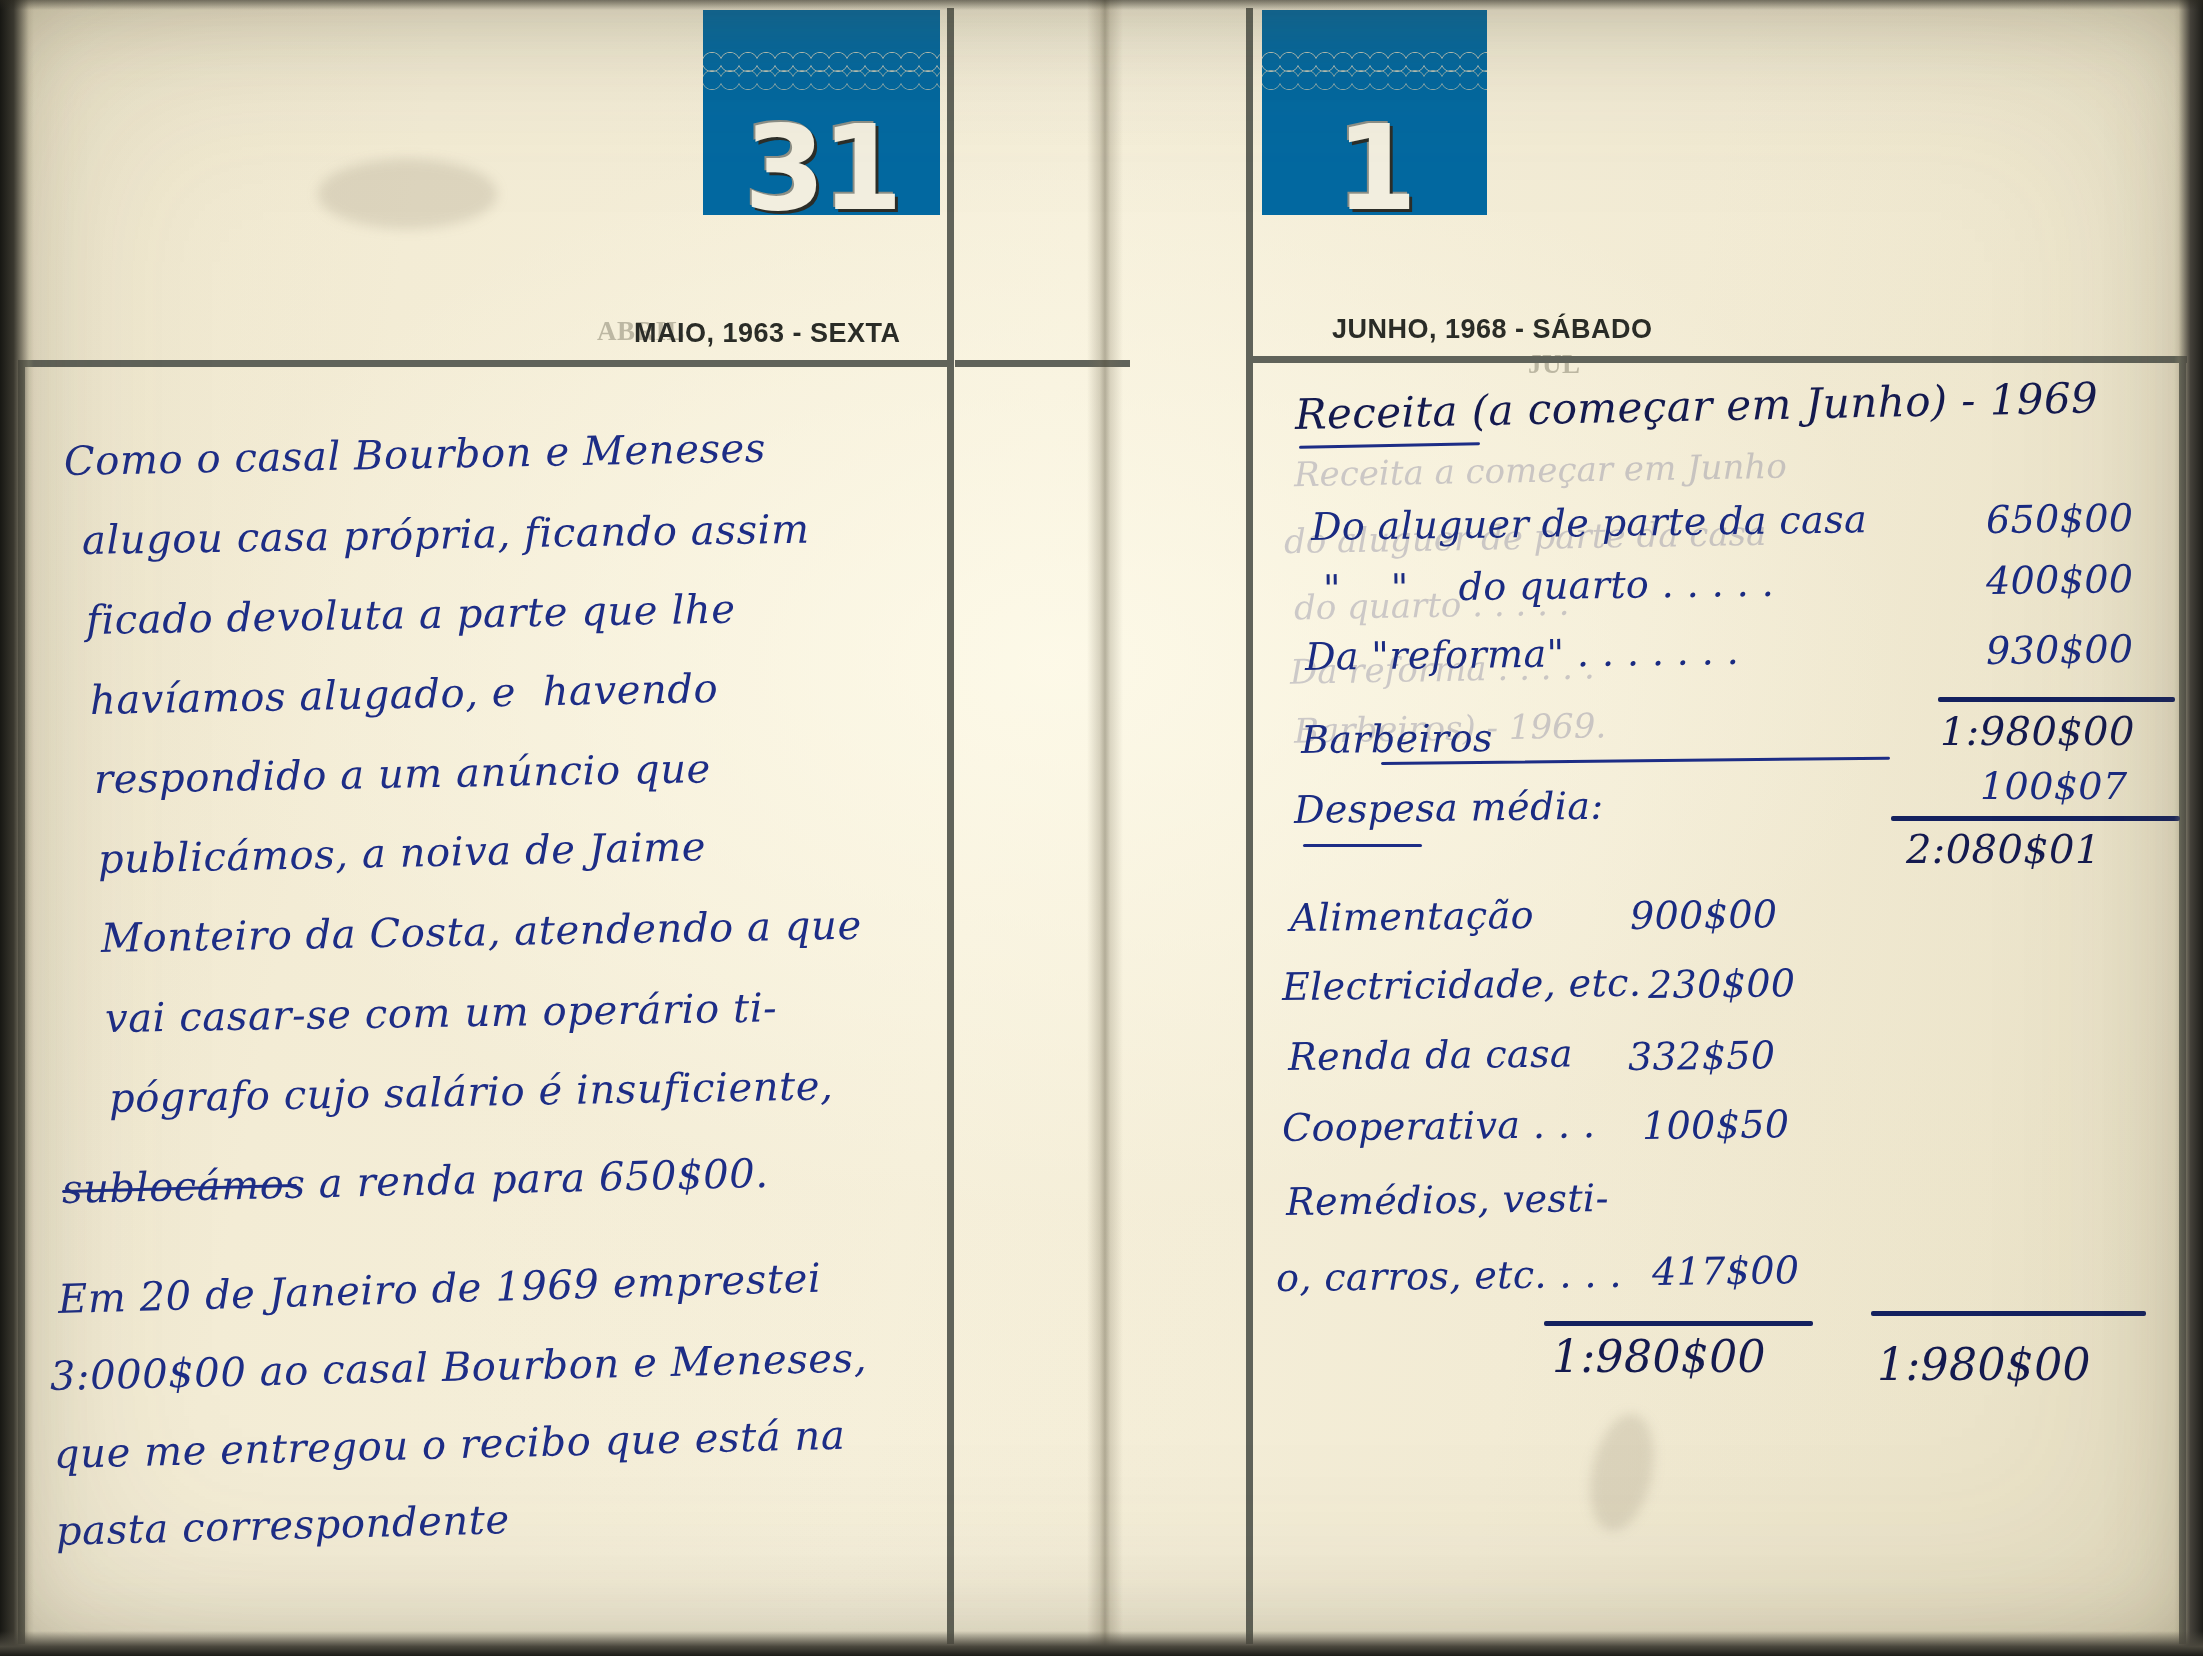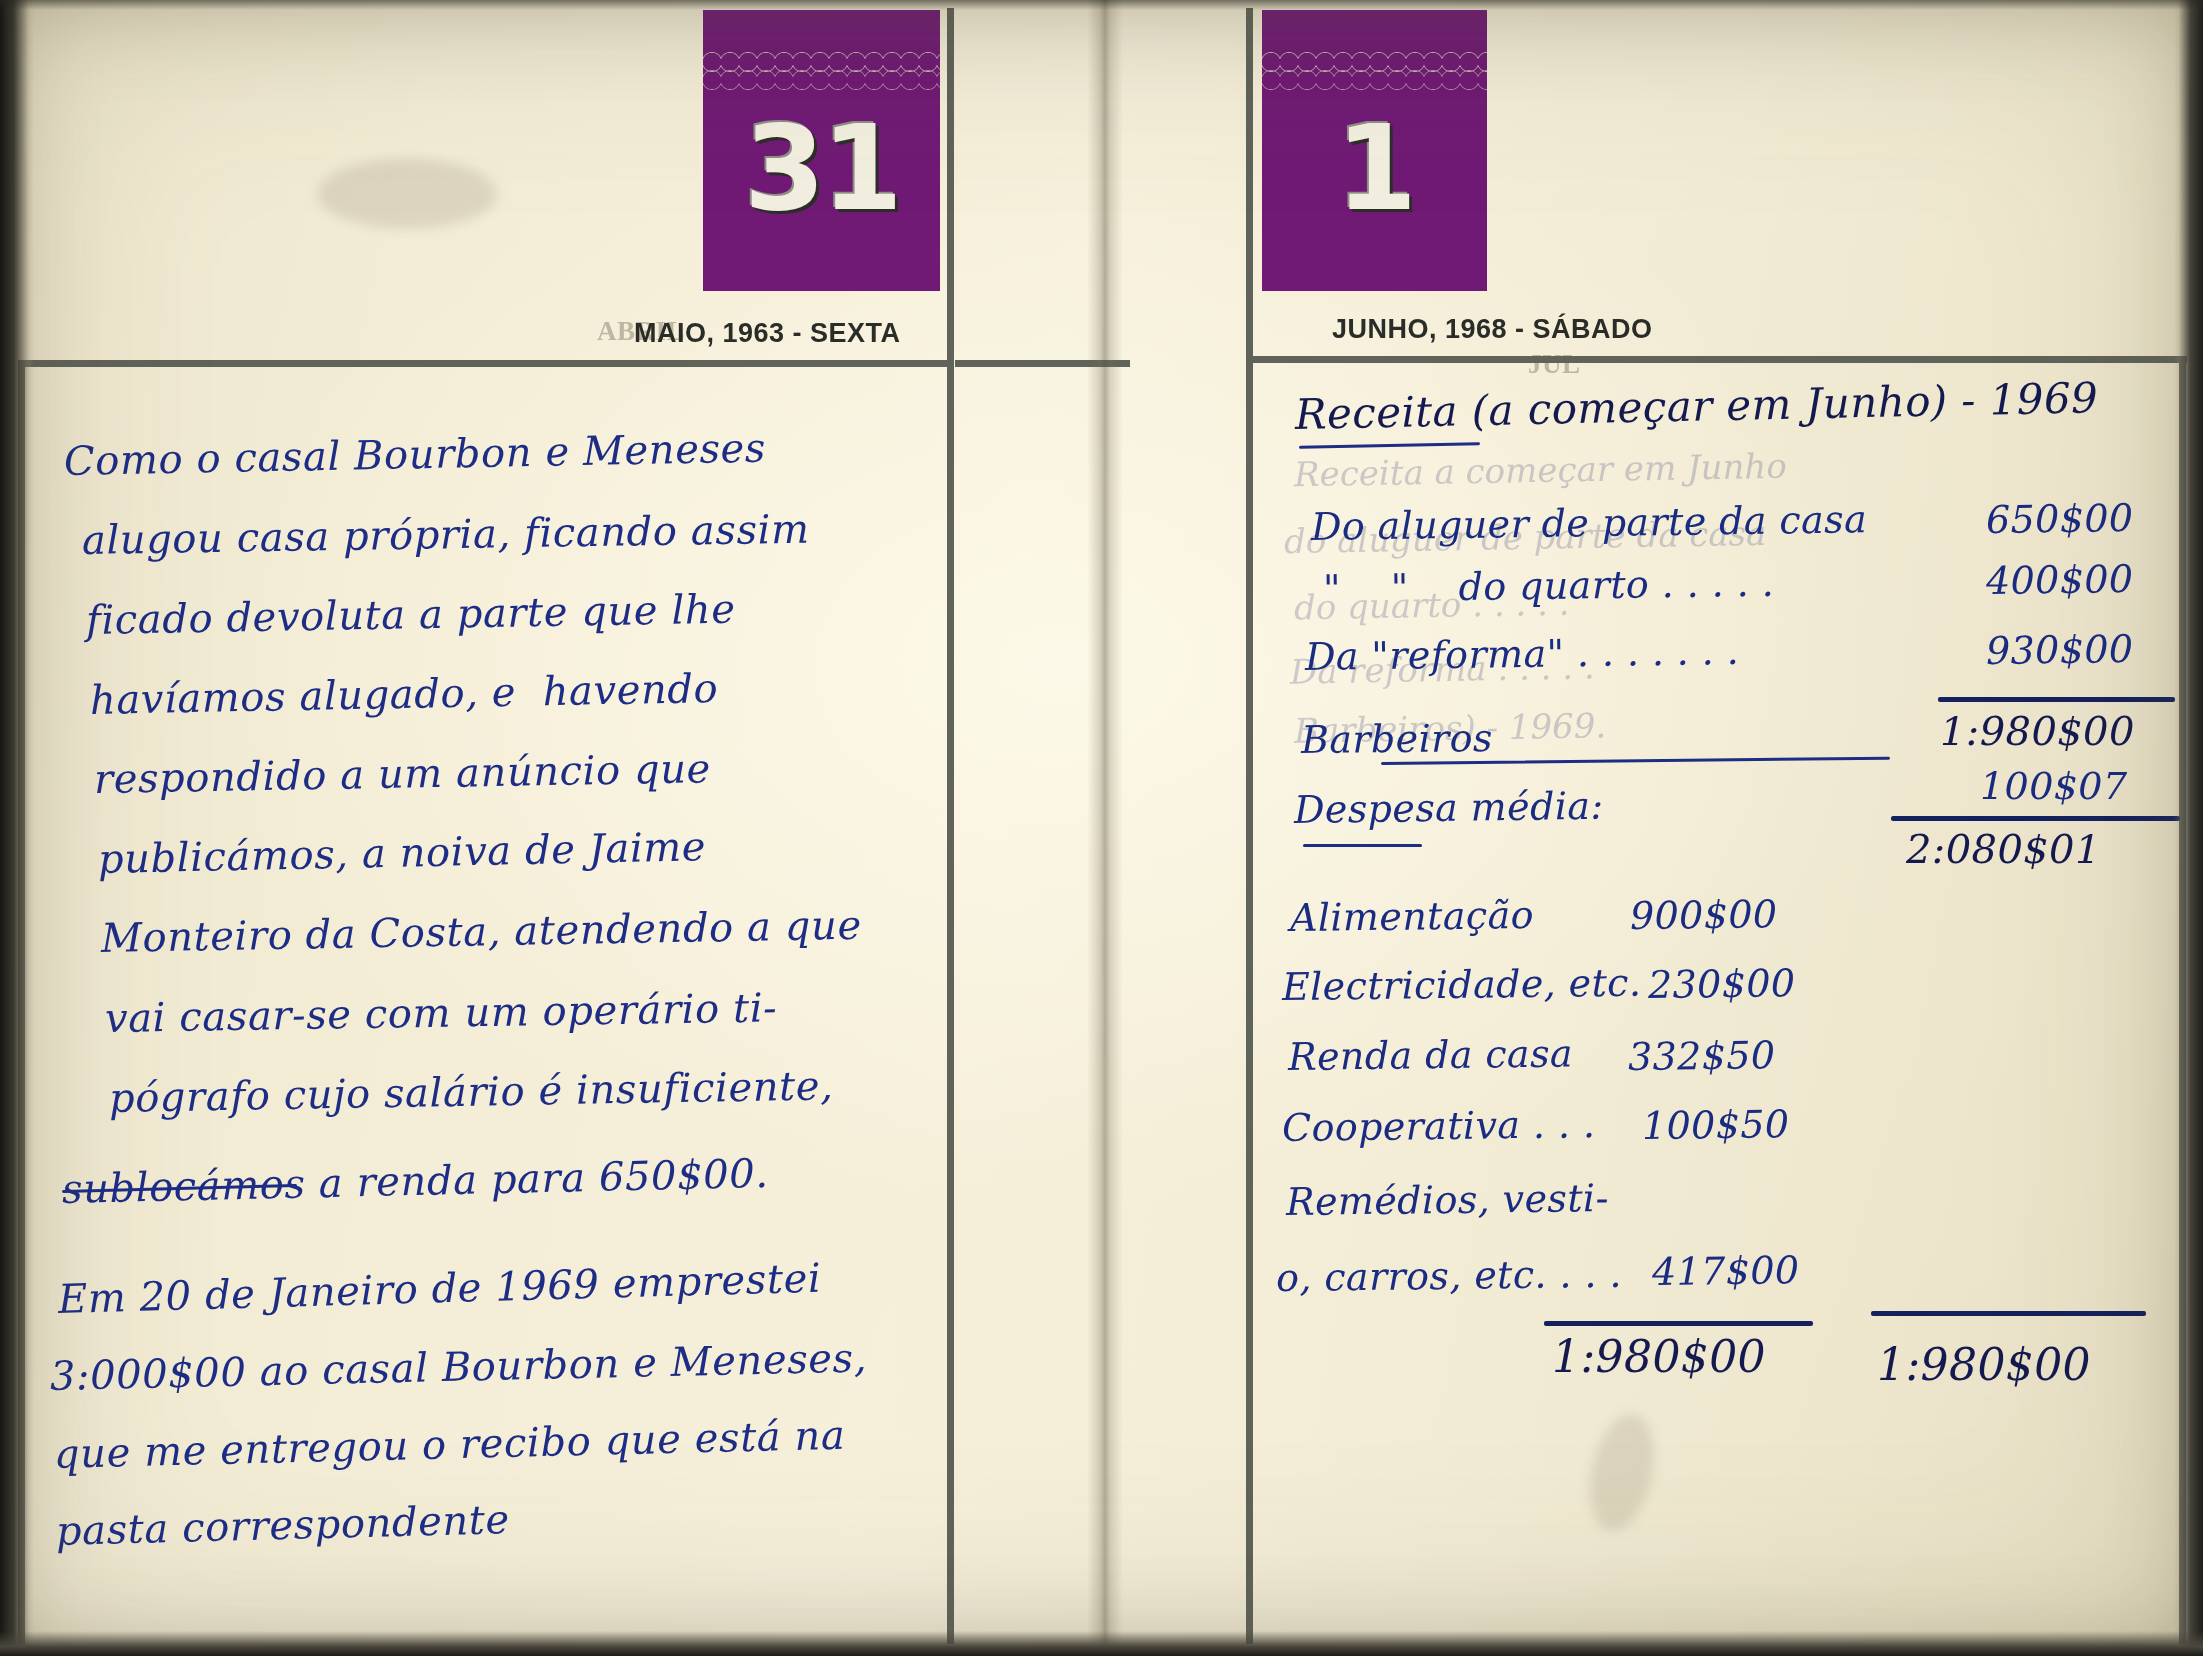--- a/index.html
+++ b/index.html
@@ -84,22 +84,22 @@
     position: absolute;
     left: 0; top: 0;
     width: 2204px;
     height: 350px;
   }
 
   .date-block {
     position: absolute;
     top: 10px;
     width: 237px;
-    height: 281px;
-    background: #701a75;
+    height: 205px;
+    background: #0369a1;
   }
   .date-block .scallop {
     position: absolute;
     left: 0; right: 0; top: 26px;
     height: 52px;
     background:
       radial-gradient(circle at 9px 26px, rgba(0,0,0,0) 9px, #d8d2bb 9.5px, rgba(0,0,0,0) 10.4px);
     background-size: 18px 52px;
     opacity: 0.85;
   }

